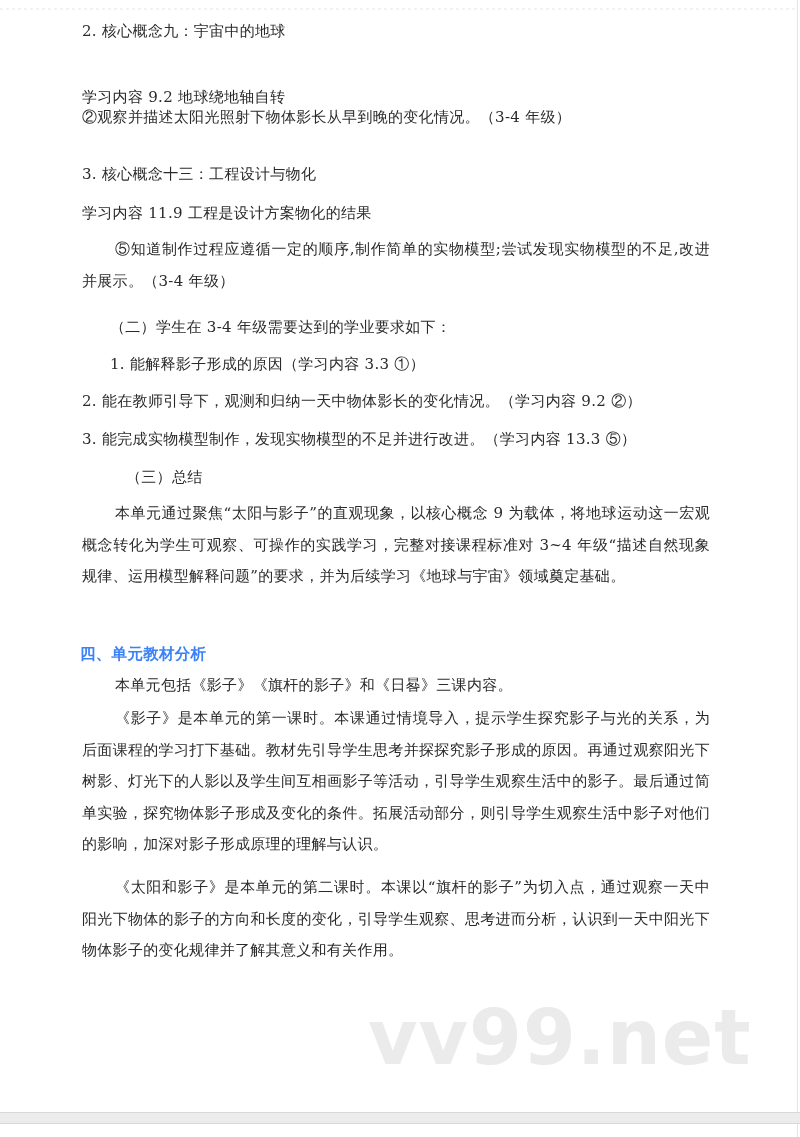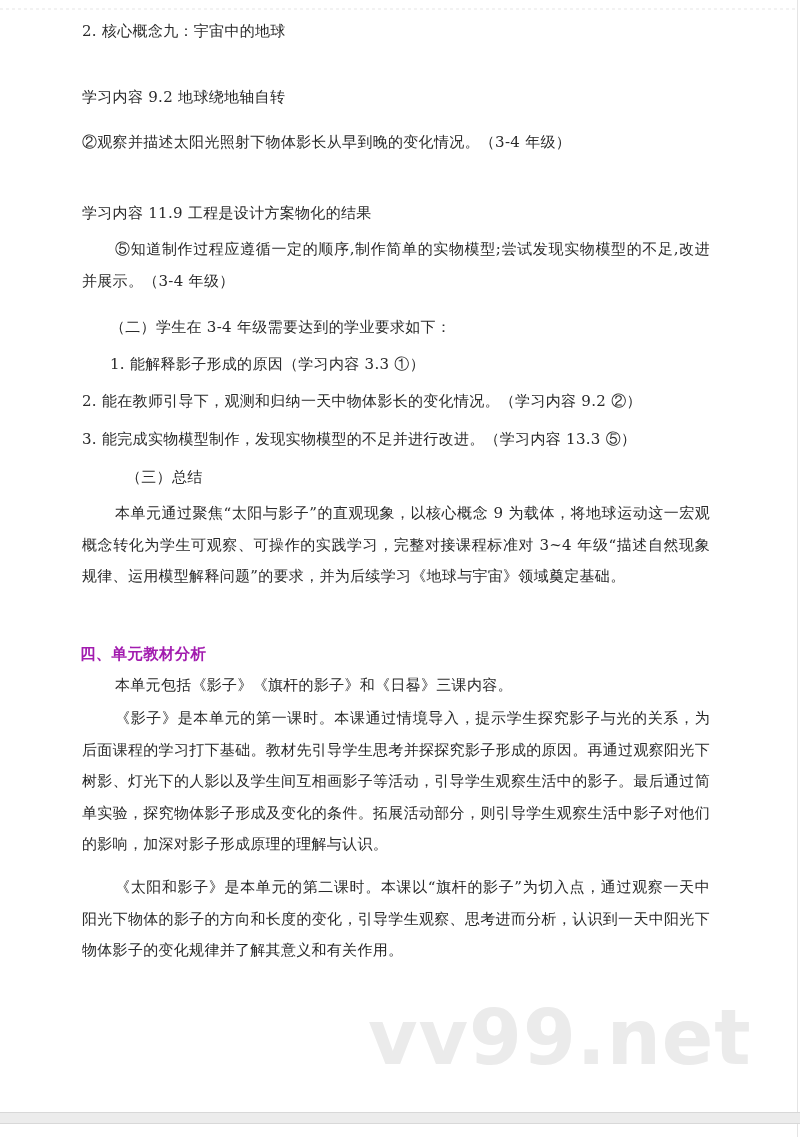--- a/index.html
+++ b/index.html
@@ -37,21 +37,21 @@
       white-space: nowrap;
       letter-spacing: 0.3px;
       text-align: right;
     }
     .indent1 { left: 115px; }
     .heading {
       font-family: "DejaVu Sans", "Liberation Sans", sans-serif;
       font-weight: bold;
       font-size: 15.5px;
       left: 80px;
-      color: #a21caf;
+      color: #3b82f6;
     }
     .para {
       position: absolute;
       left: 82px;
       width: 628px;
       font-size: 15px;
       line-height: 31.5px;
       text-indent: 33px;
       letter-spacing: 0.3px;
       text-align: justify;
@@ -86,21 +86,22 @@
     }
   </style>
 </head>
 <body>
 
 <div class="page">
   <div class="page-top-edge"></div>
 
   <div class="line" style="top:21px;">2. 核心概念九：宇宙中的地球</div>
   <div class="line" style="top:87px;">学习内容 9.2  地球绕地轴自转</div>
-  <div class="line" style="top:132px;">②观察并描述太阳光照射下物体影长从早到晚的变化情况。（3-4 年级）</div>
+  <div class="line" style="top:107px;">②观察并描述太阳光照射下物体影长从早到晚的变化情况。（3-4 年级）</div>
+  <div class="line" style="top:164px;">3. 核心概念十三：工程设计与物化</div>
   <div class="line" style="top:203px;">学习内容 11.9  工程是设计方案物化的结果</div>
 
   <div class="para" style="top:234px; left:82px;">⑤知道制作过程应遵循一定的顺序,制作简单的实物模型;尝试发现实物模型的不足,改进并展示。（3-4 年级）</div>
 
   <div class="line indent1" style="top:317px; left:110px;">（二）学生在 3-4 年级需要达到的学业要求如下：</div>
   <div class="line" style="top:354px;margin-left:28px;">1. 能解释影子形成的原因（学习内容 3.3 ①）</div>
   <div class="line" style="top:391px;">2. 能在教师引导下，观测和归纳一天中物体影长的变化情况。（学习内容 9.2 ②）</div>
   <div class="line" style="top:429px;">3. 能完成实物模型制作，发现实物模型的不足并进行改进。（学习内容 13.3 ⑤）</div>
 
   <div class="line indent1" style="top:467px; left:126px;">（三）总结</div>

